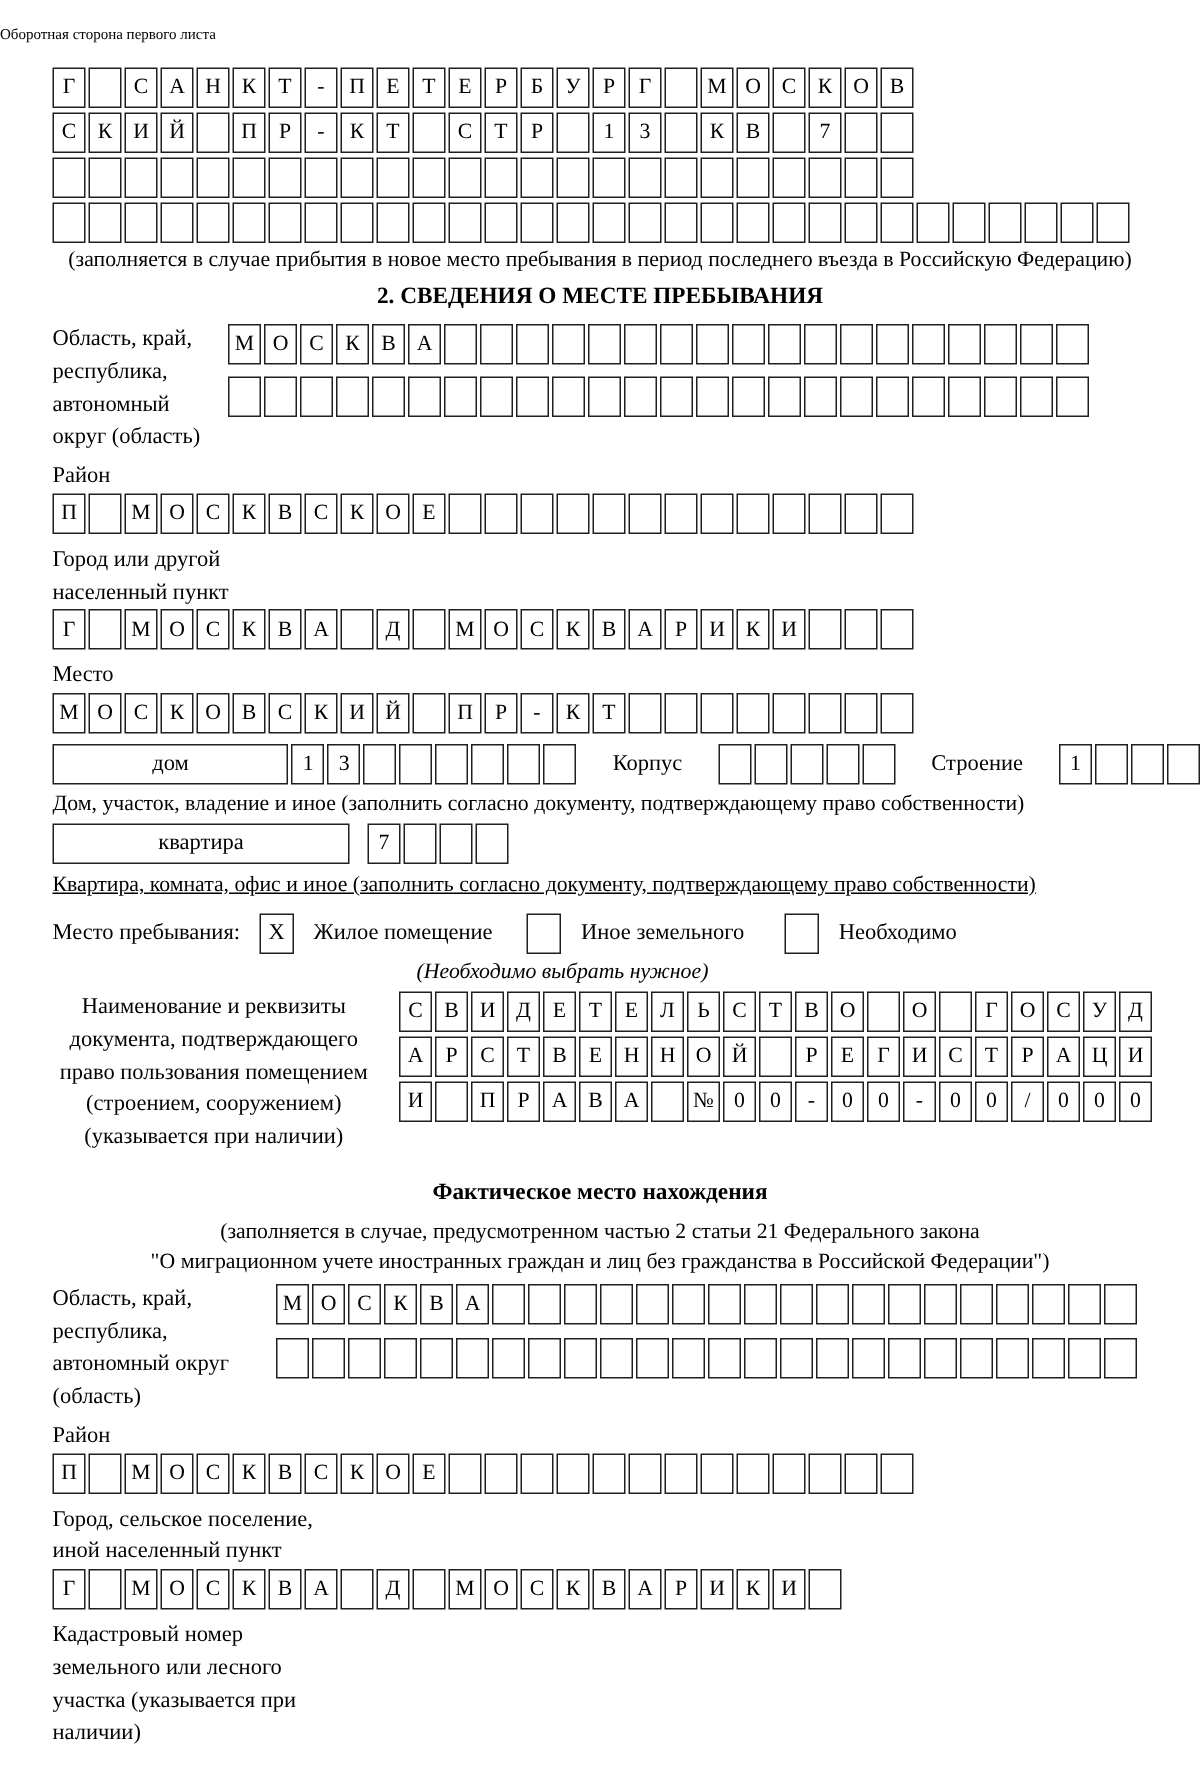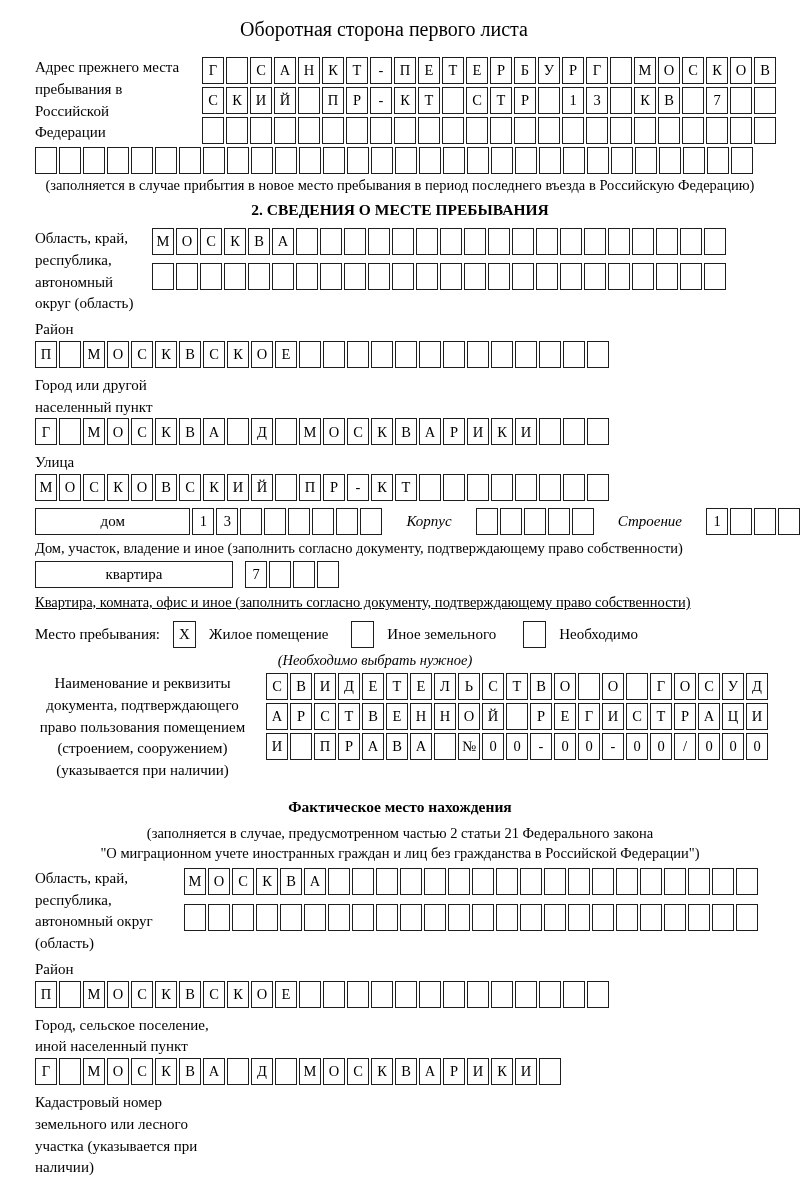--- a/index.html
+++ b/index.html
@@ -3,42 +3,42 @@
 <meta charset="utf-8">
 <style>
   html,body{margin:0;padding:0;background:#fff;}
   body{
     width:800px;height:1180px;overflow:hidden;color:#000;
     font-family:"Liberation Serif","DejaVu Serif",serif;
     font-size:15px;-webkit-font-smoothing:antialiased;
   }
   .page{padding-top:18px;}
 
-  .hdr-note{text-align:center;padding-right:32px;font-size:20px;margin-bottom:16px;}
+  .hdr-note{text-align:left;padding-right:32px;font-size:10px;margin-bottom:16px;}
 
   
   .boxrow{display:flex;gap:2px;margin-bottom:3px;}
   .cell{
     box-sizing:border-box;flex:0 0 22px;width:22px;height:27px;
     border:1.5px solid #1f1f1f;display:flex;align-items:center;justify-content:center;
     font-size:14.5px;line-height:1;background:#fff;
   }
   .rowflex{display:flex;align-items:flex-start;margin-left:35px;}
   .lbl{line-height:1.45;font-size:15px;flex:0 0 auto;}
   .w145{width:145px;} .w117{width:117px;} .w149{width:149px;} .w215{width:215px;}
   .w123{width:123px;} .w198{width:198px;}
   .caption{text-align:center;font-size:14.5px;margin:3px 0 6px 0;}
   .sec-title{text-align:center;font-weight:bold;font-size:15.5px;margin:7px 0 9px 0;}
 
   .wide-box{
     box-sizing:border-box;border:1.5px solid #1f1f1f;height:27px;
     display:flex;align-items:center;justify-content:center;font-size:15px;background:#fff;
   }
   .house-line{display:flex;align-items:center;margin-left:35px;margin-top:4px;}
-  .inline-lbl{margin:0 24px;white-space:nowrap;font-style:italic;}
+  .inline-lbl{margin:0 24px;white-space:nowrap;}
 
   .chk-line{display:flex;align-items:center;margin-left:35px;margin-top:10px;gap:13px;}
   .chk{
     box-sizing:border-box;width:23px;height:27px;border:1.5px solid #1f1f1f;
     display:flex;align-items:center;justify-content:center;font-size:15px;flex:0 0 auto;
   }
   .chk-note{width:680px;margin-left:35px;text-align:center;font-size:14.5px;margin-top:4px;font-style:italic;}
 
   .mt4{margin-top:4px;flex-direction:column;} .mt8{margin-top:4px;text-align:center;}
   .boxcol{display:flex;flex-direction:column;}
@@ -49,21 +49,20 @@
   }
 </style>
 </head>
 <body>
 
 <div class="page">
 
   <div class="hdr-note">Оборотная сторона первого листа</div>
 
   <div class="rowflex">
-    <div class="lbl w145" style="padding-right:22px;">Адрес прежнего места пребывания в Российской Федерации</div>
     <div class="boxcol">
       <div class="boxrow">
           <span class="cell">Г</span>
           <span class="cell"></span>
           <span class="cell">С</span>
           <span class="cell">А</span>
           <span class="cell">Н</span>
           <span class="cell">К</span>
           <span class="cell">Т</span>
           <span class="cell">-</span>
@@ -286,21 +285,21 @@
         <span class="cell">И</span>
         <span class="cell">К</span>
         <span class="cell">И</span>
         <span class="cell"></span>
         <span class="cell"></span>
         <span class="cell"></span>
       </div>
   </div>
 
   <div class="rowflex mt4">
-    <div class="lbl w117">Улица</div>
+    <div class="lbl w117">Место</div>
     <div class="boxrow">
         <span class="cell">М</span>
         <span class="cell">О</span>
         <span class="cell">С</span>
         <span class="cell">К</span>
         <span class="cell">О</span>
         <span class="cell">В</span>
         <span class="cell">С</span>
         <span class="cell">К</span>
         <span class="cell">И</span>

